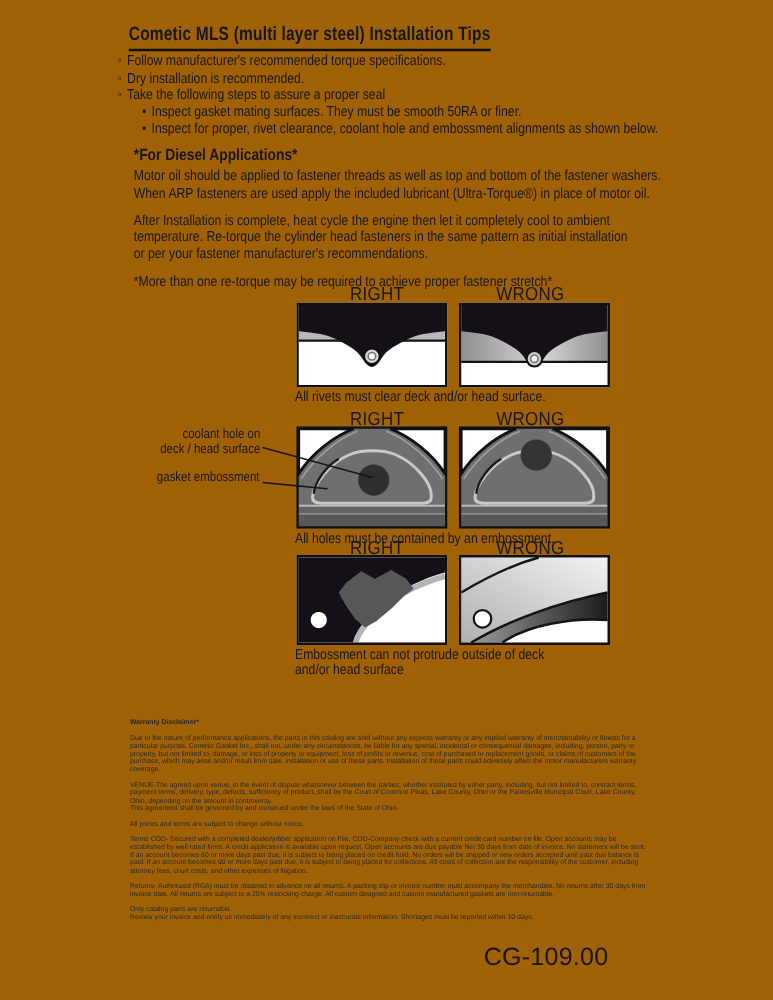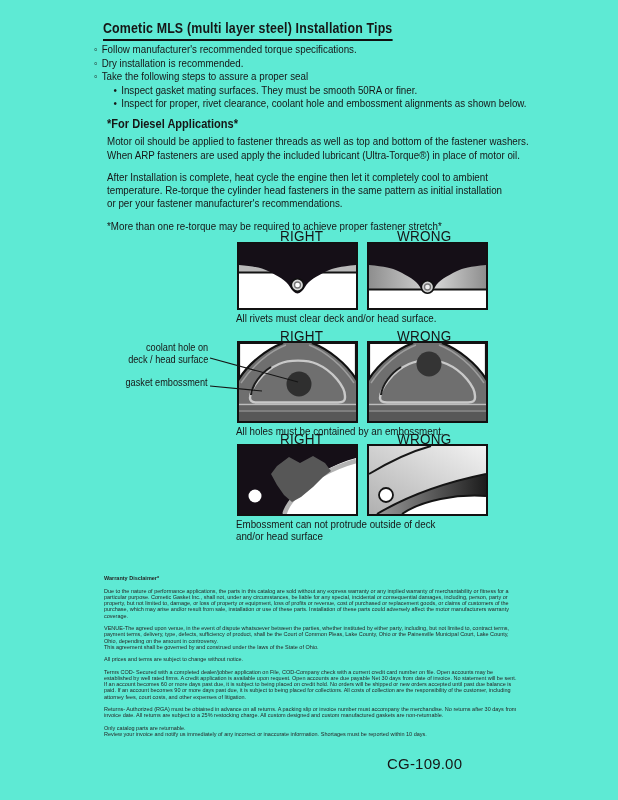--- a/index.html
+++ b/index.html
@@ -1,16 +1,16 @@
 <!DOCTYPE html>
 <html><head>
 <meta charset="utf-8">
 <style>
   html,body{margin:0;padding:0;background:#ffffff;}
-  .page{position:relative;width:618px;height:800px;background:#5eead4;overflow:hidden;
+  .page{position:relative;width:618px;height:800px;background:#a16207;overflow:hidden;
         font-family:"Liberation Sans",sans-serif;color:#161616;}
   .abs{position:absolute;}
   .cond{transform:scaleX(0.85);transform-origin:0 0;white-space:nowrap;}
   .title{left:103px;top:19px;font-size:15.5px;font-weight:bold;border-bottom:2px solid #101010;
          padding-bottom:2px;transform:scaleX(0.8);transform-origin:0 0;white-space:nowrap;letter-spacing:.2px;}
   .bullets{left:94px;top:43px;font-size:11.5px;line-height:13.5px;}
   .b-row{white-space:nowrap;}
   .b-sub{padding-left:23px;}
   .marker{display:inline-block;width:9px;}
   .diesel{left:107px;top:117px;font-size:11.5px;line-height:13.3px;}
@@ -20,21 +20,21 @@
   .dglabel{font-size:15px;letter-spacing:.3px;transform:scaleX(0.9);transform-origin:0 0;white-space:nowrap;}
   .caption{font-size:11.5px;transform:scaleX(0.85);transform-origin:0 0;white-space:nowrap;}
   .ann{right:410px;text-align:right;font-size:10.8px;line-height:12px;transform:scaleX(0.85);
        transform-origin:100% 0;white-space:nowrap;}
   .panel{position:absolute;width:121px;}
   .fine-wrap{left:104px;top:575px;width:416px;height:180px;overflow:hidden;}
   .fine{width:828px;transform:scale(0.5);transform-origin:0 0;font-size:11px;line-height:12.6px;color:#262626;}
   .fine h4{font-size:11px;margin:0 0 12px 0;}
   .fine p{margin:0 0 12px 0;}
   .fine p.tight{margin:0;}
-  .pagenum{left:387px;top:755px;font-size:15px;letter-spacing:.2px;}
+  .pagenum{left:387px;top:755px;font-size:20px;letter-spacing:.2px;}
   .overlay{z-index:5;}
 </style>
 </head>
 <body>
 
 <div class="page">
 
   <div class="abs title">Cometic MLS (multi layer steel) Installation Tips</div>
 
   <div class="abs bullets cond">

